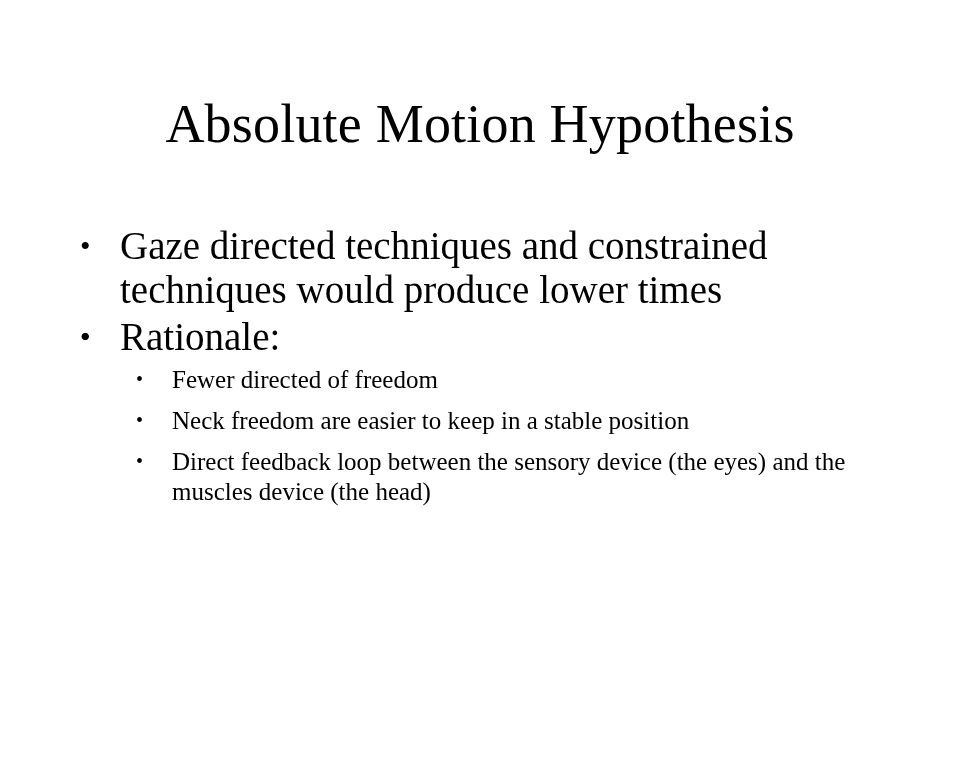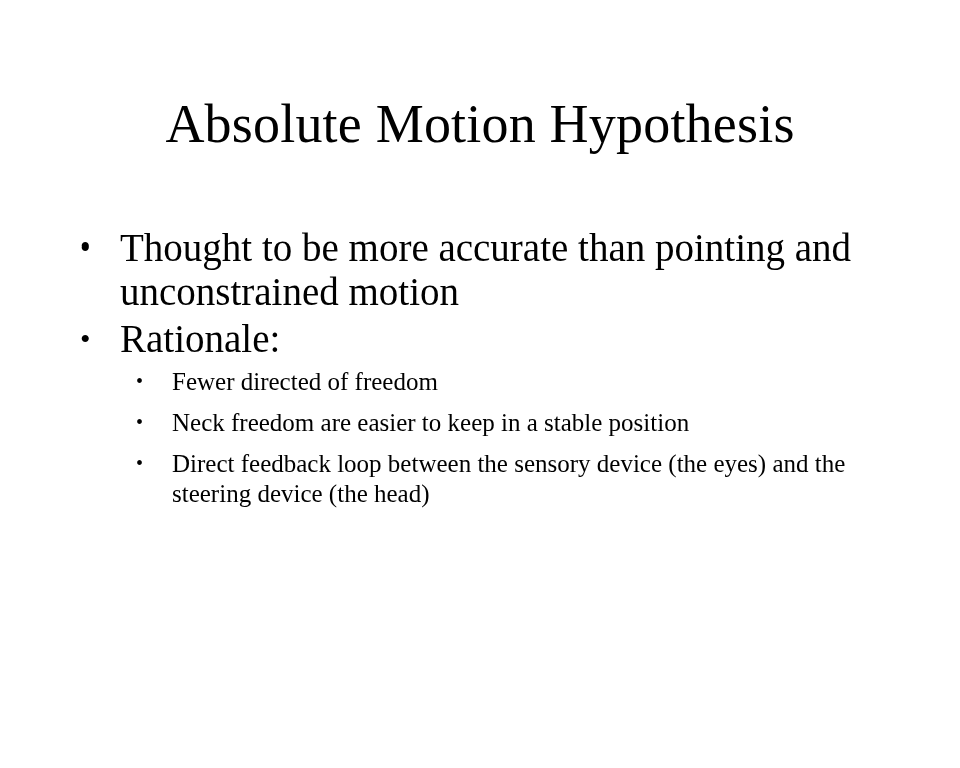--- a/index.html
+++ b/index.html
@@ -79,41 +79,41 @@
 <body>
 
 <div class="slide">
 
   <div class="slide-title">Absolute Motion Hypothesis</div>
 
   <ul class="body-list">
 
     <li class="level1">
       <span class="bullet">•</span>
+      <span>Gaze directed techniques and constrained techniques would produce lower times</span>
     </li>
 
     <li class="level1">
       <span class="bullet">•</span>
-      <span>Thought to be more accurate than pointing and unconstrained motion</span>
     </li>
 
     <li class="level1">
       <span class="bullet">•</span>
       <span>Rationale:</span>
 
       <ul class="sublist">
         <li class="level2">
           <span class="bullet">•</span>
           <span>Fewer directed of freedom</span>
         </li>
         <li class="level2">
           <span class="bullet">•</span>
           <span>Neck freedom are easier to keep in a stable position</span>
         </li>
         <li class="level2">
           <span class="bullet">•</span>
-          <span>Direct feedback loop between the sensory device (the eyes) and the steering device (the head)</span>
+          <span>Direct feedback loop between the sensory device (the eyes) and the muscles device (the head)</span>
         </li>
       </ul>
     </li>
 
   </ul>
 </div>
 
 </body></html>

